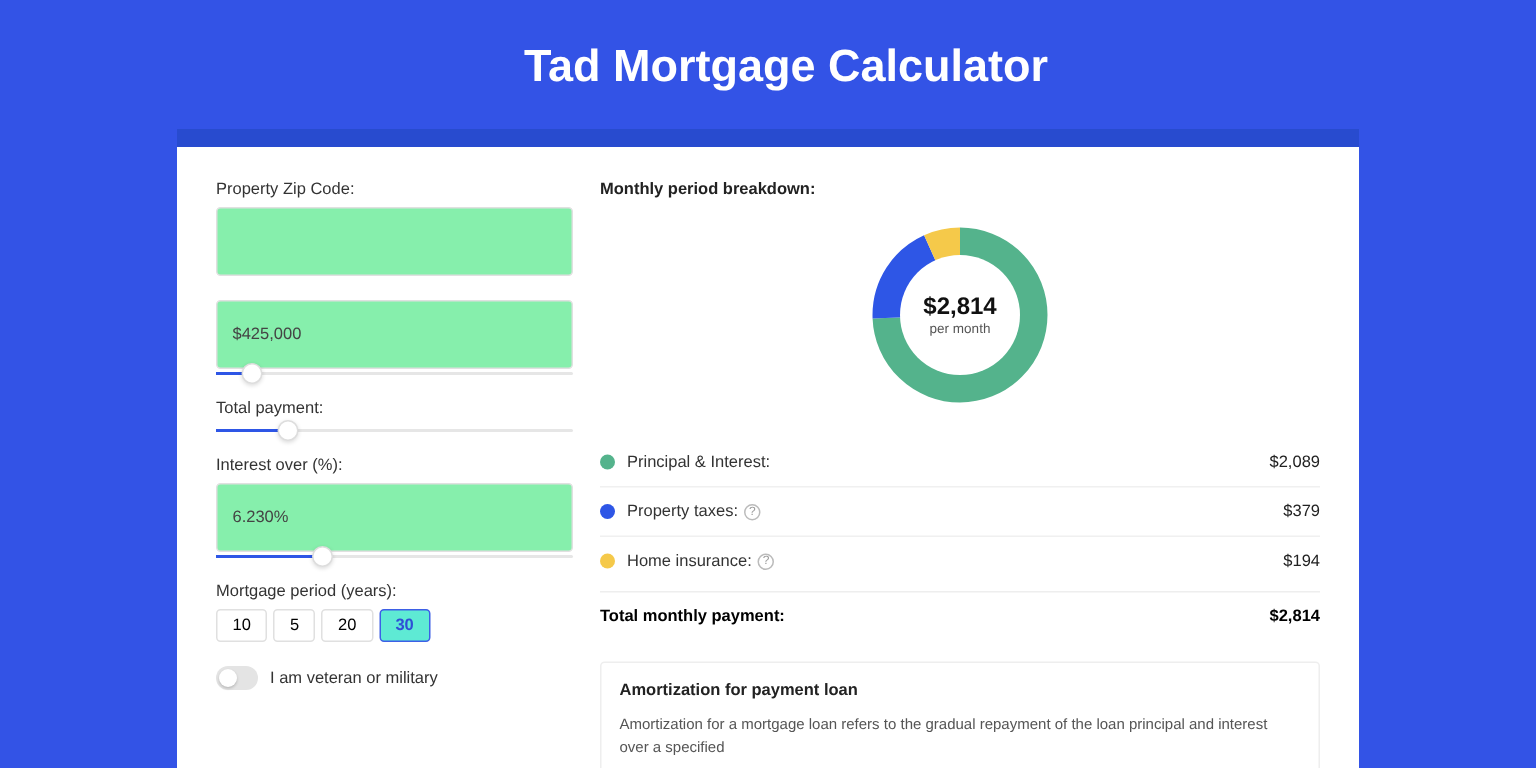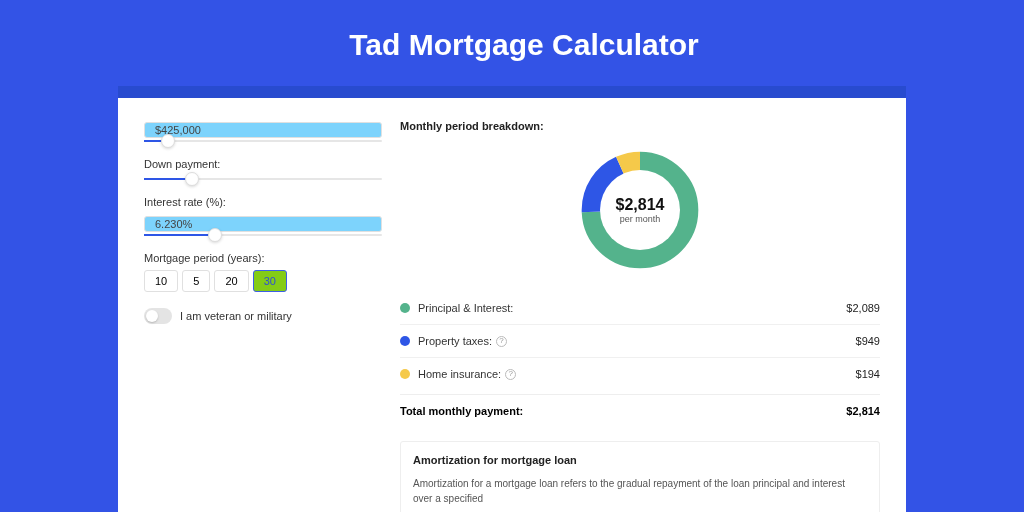--- a/index.html
+++ b/index.html
@@ -35,27 +35,27 @@
   .left-col { width: 238px; flex: 0 0 238px; }
   .right-col { flex: 1; }
 
   .field-label {
     font-size: 11px;
     color: #333;
     margin-bottom: 6px;
   }
   .input {
     width: 100%;
-    height: 16px;
+    height: 46px;
     border: 1px solid #e0e0e0;
     border-radius: 3px;
     padding: 0 10px;
     font-size: 11px;
     color: #444;
-    background: #7dd3fc;
+    background: #86efac;
   }
   .group { margin-bottom: 16px; }
   .slider-track {
     height: 2px;
     background: #e6e6e6;
     margin-top: 2px;
     position: relative;
     border-radius: 2px;
   }
   .slider-fill {
@@ -90,24 +90,24 @@
   }
   .period-btn {
     border: 1px solid #e0e0e0;
     border-radius: 3px;
     padding: 4px 10px;
     font-size: 11px;
     cursor: pointer;
     background: #fff;
   }
   .period-btn.active {
-    background: #84cc16;
+    background: #5eead4;
     border-color: #3d5fe6;
     color: #2f4fd6;
-    font-weight: 400;
+    font-weight: 700;
   }
 
   .toggle-row {
     display: flex;
     align-items: center;
     gap: 8px;
     margin-top: 12px;
   }
   .toggle {
     width: 28px;
@@ -219,41 +219,45 @@
 </head>
 <body>
 
 <div class="page-title">Tad Mortgage Calculator</div>
 <div class="header-band"></div>
 
 <div class="card">
 
   <div class="left-col">
 
+    <div class="group">
+      <div class="field-label">Property Zip Code:</div>
+      <input class="input" value="" style="">
+    </div>
 
     <div class="group">
       <input class="input" value="$425,000" style="">
       <div class="slider-track">
         <div class="slider-fill" style="width:10%"></div>
         <div class="slider-thumb" style="left:10%"></div>
       </div>
     </div>
 
     <div class="group">
-      <div class="field-label">Down payment:</div>
+      <div class="field-label">Total payment:</div>
       <div class="row-two">
       </div>
       <div class="slider-track">
         <div class="slider-fill" style="width:20%"></div>
         <div class="slider-thumb" style="left:20%"></div>
       </div>
     </div>
 
     <div class="group">
-      <div class="field-label">Interest rate (%):</div>
+      <div class="field-label">Interest over (%):</div>
       <input class="input" value="6.230%" style="">
       <div class="slider-track">
         <div class="slider-fill" style="width:30%"></div>
         <div class="slider-thumb" style="left:30%"></div>
       </div>
     </div>
 
     <div class="group">
       <div class="field-label">Mortgage period (years):</div>
       <div class="period-row" id="period-row">
@@ -299,36 +303,36 @@
             <span>Principal &amp; Interest:</span>
           </span>
           <span class="legend-val">$2,089</span>
         </div>
         <div class="legend-row">
           <span class="legend-swatch" style="background: rgb(46, 86, 230);"></span>
           <span class="legend-label">
             <span>Property taxes:</span>
             <span class="help-icon">?</span>
           </span>
-          <span class="legend-val">$949</span>
+          <span class="legend-val">$379</span>
         </div>
         <div class="legend-row">
           <span class="legend-swatch" style="background: rgb(245, 201, 74);"></span>
           <span class="legend-label">
             <span>Home insurance:</span>
             <span class="help-icon">?</span>
           </span>
           <span class="legend-val">$194</span>
         </div>
       </div>
 
     <div class="total-row">
       <span>Total monthly payment:</span>
       <span>$2,814</span>
     </div>
 
     <div class="amort-box">
-      <div class="amort-title">Amortization for mortgage loan</div>
+      <div class="amort-title">Amortization for payment loan</div>
       <div class="amort-text">Amortization for a mortgage loan refers to the gradual repayment of the loan principal and interest over a specified</div>
     </div>
   </div>
 
 </div>
 
 </body></html>

